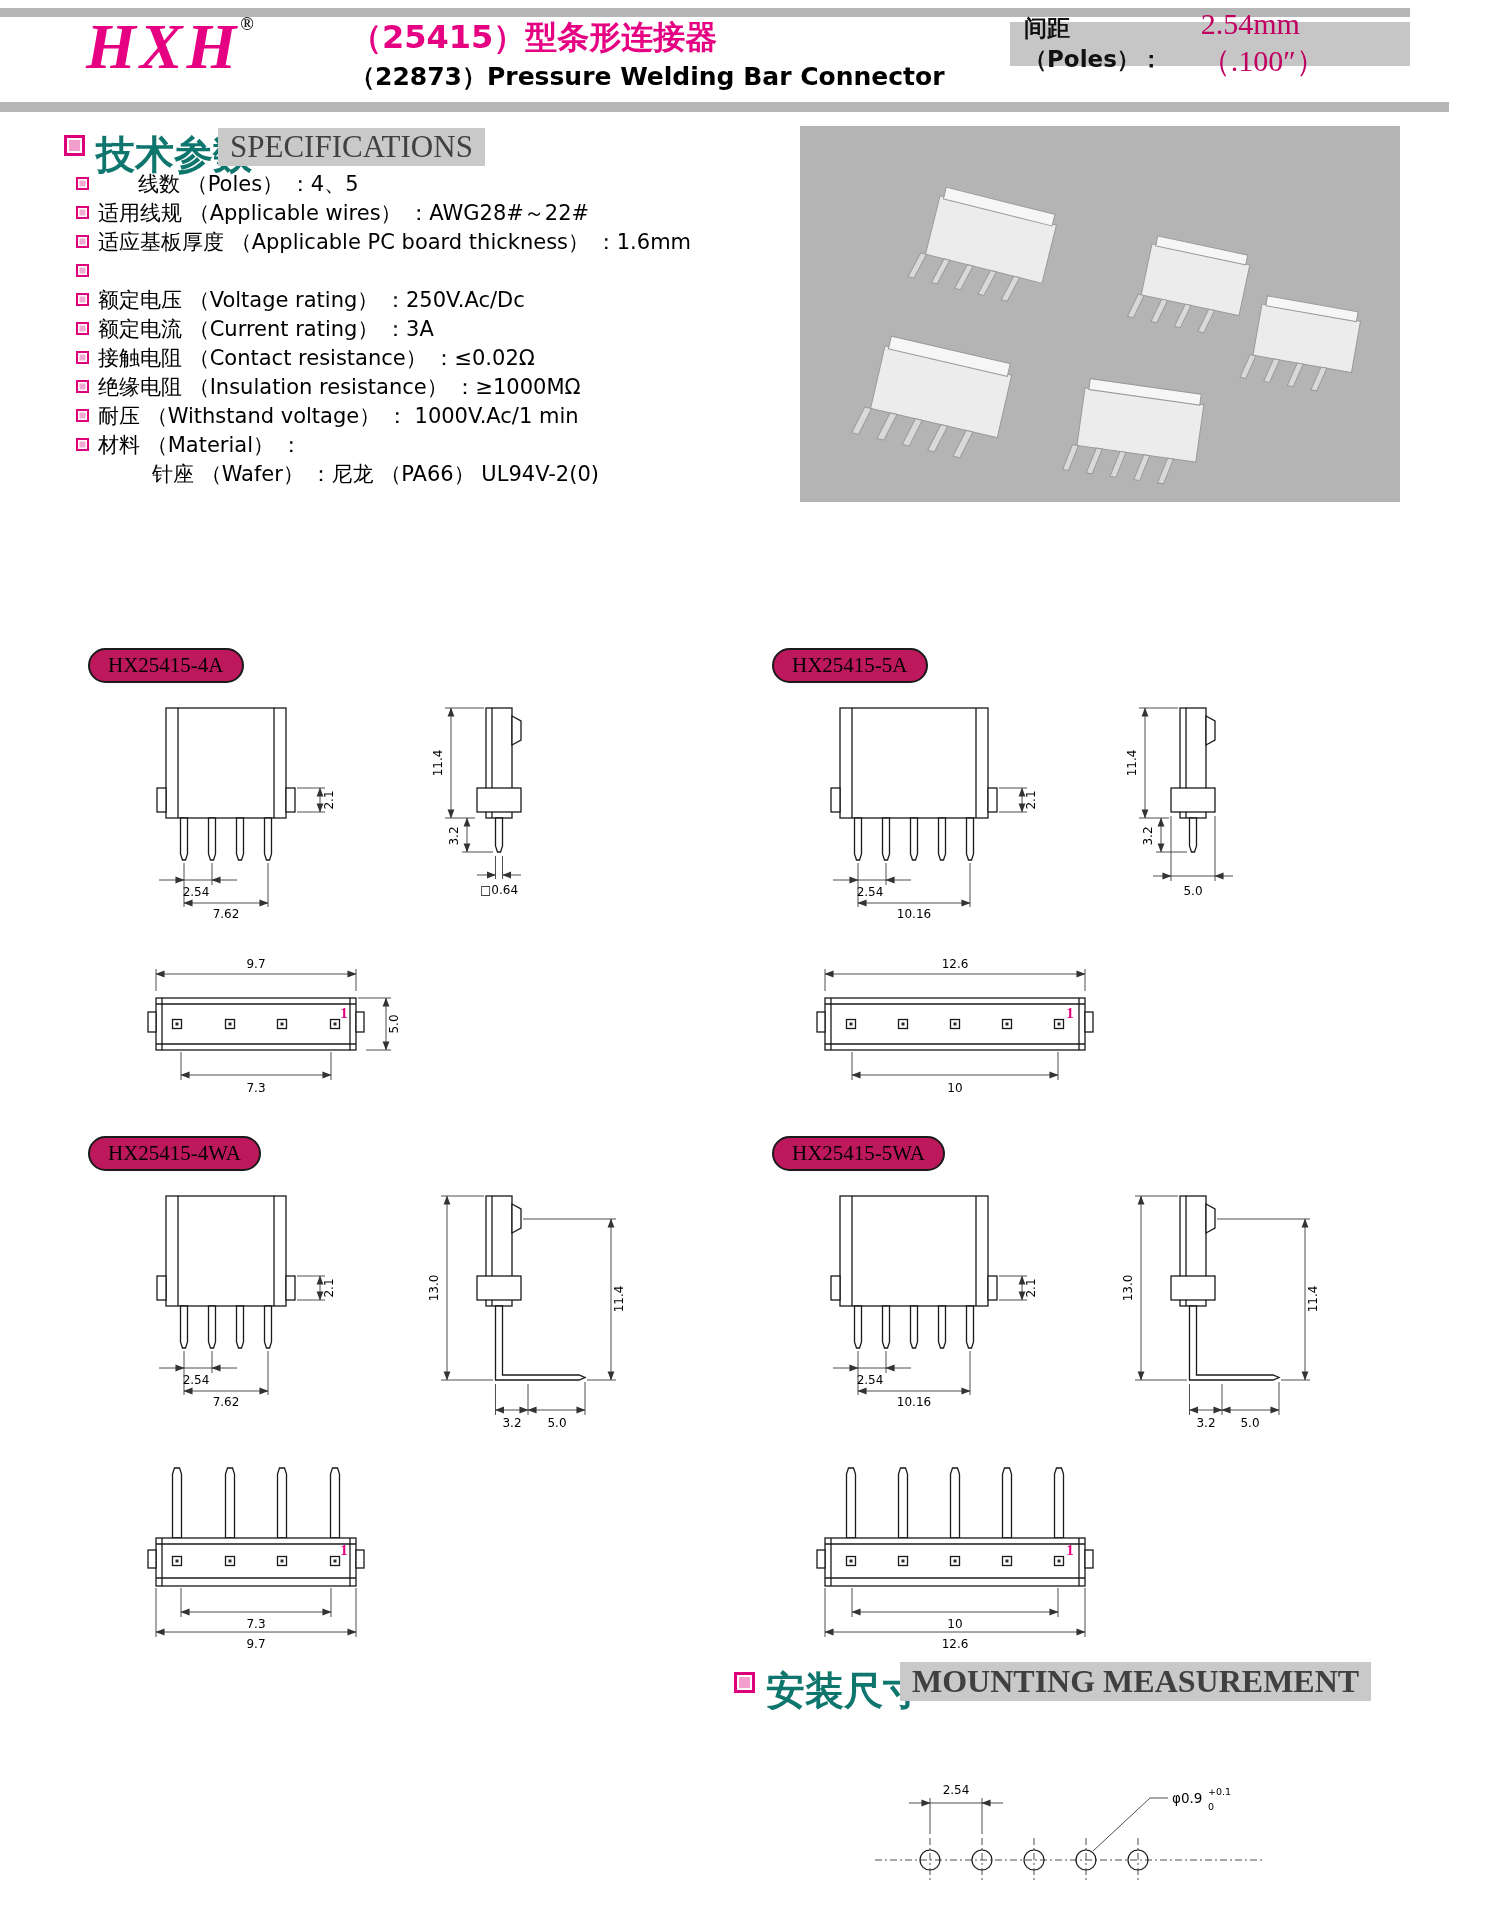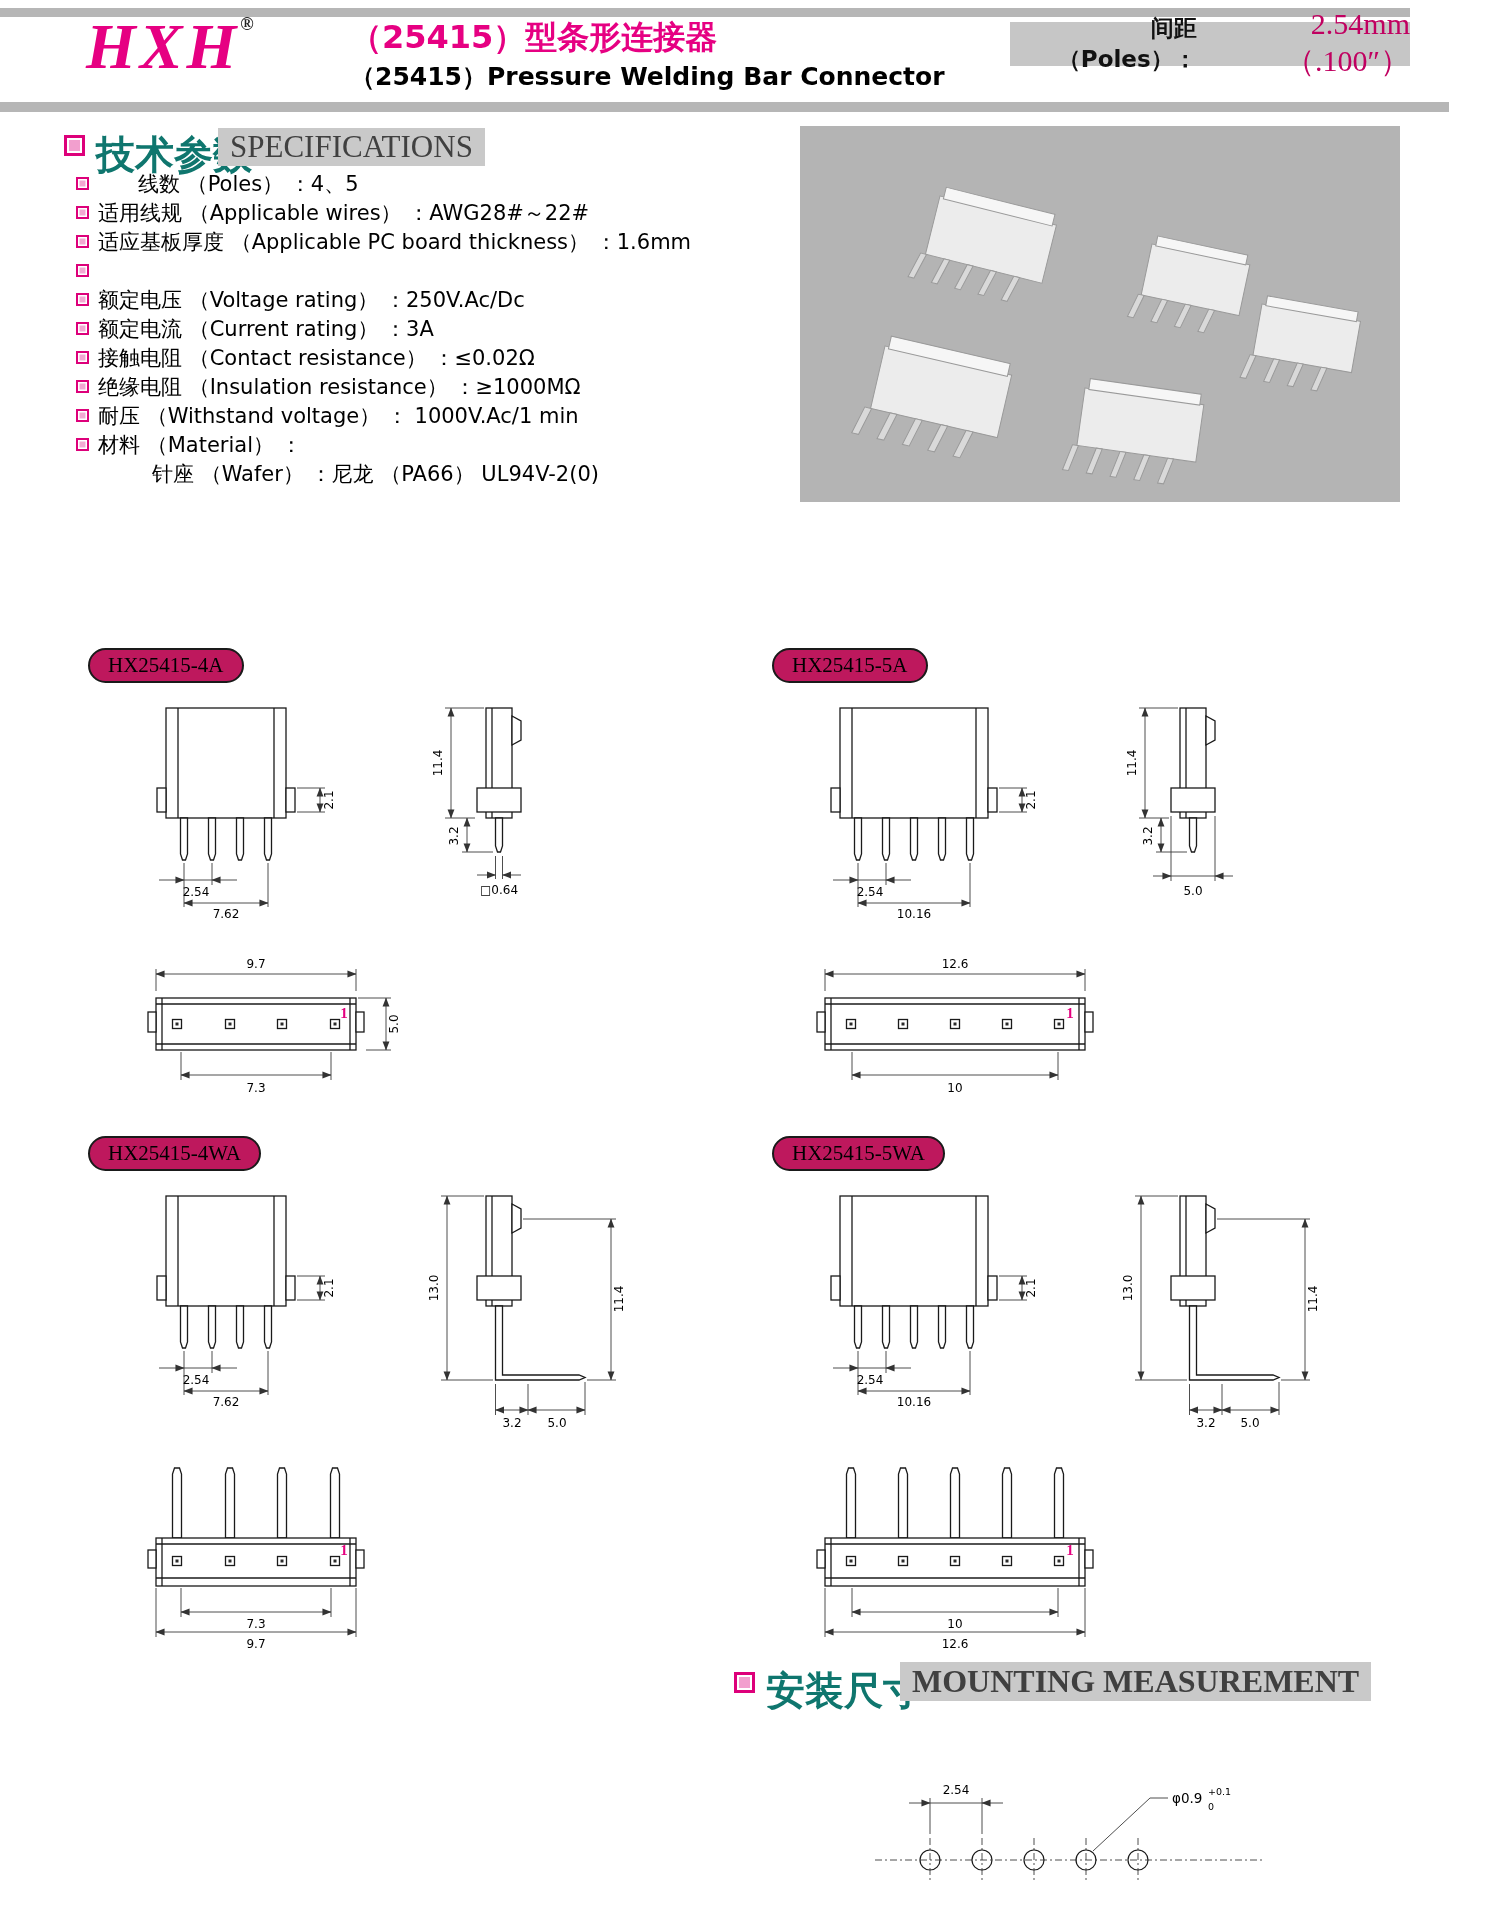--- a/index.html
+++ b/index.html
@@ -1,17 +1,17 @@
 <!DOCTYPE html>
 <html><head>
 <meta charset="utf-8">
 <style>
   html,body { margin:0; padding:0; background:#fff; }
   .page { position:relative; width:1449px; height:1929px; background:#fff;
-          font-family:"DejaVu Sans",sans-serif; overflow:hidden;text-align:right; }
+          font-family:"DejaVu Sans",sans-serif; overflow:hidden; }
   .abs { position:absolute; }
 
   
   .bar { position:absolute; background:#b6b6b6; }
   .logo { position:absolute; left:86px; top:12px; color:#e60082;
           font:italic 900 64px "Liberation Serif",serif; letter-spacing:4px; line-height:1.1; }
   .logo sup { font-size:18px; color:#222; font-style:normal; letter-spacing:0; vertical-align:38px; }
   .title-cn { position:absolute; left:350px; top:16px; color:#e60082; font-weight:bold; font-size:32px; }
   .title-en { position:absolute; left:350px; top:60px; color:#000; font-weight:bold; font-size:25px; }
   .pitch-box { position:absolute; left:1010px; top:22px; width:400px; height:44px; background:#c6c6c6;
@@ -64,21 +64,21 @@
 </svg>
 
 <div class="page">
 
   <div class="bar" style="left:0;top:8px;width:1410px;height:9px;"></div>
   <div class="bar" style="left:0;top:102px;width:1488px;height:10px;"></div>
 
   <div class="logo"><span>HXH</span><sup>®</sup></div>
 
   <div class="title-cn">（25415）型条形连接器</div>
-  <div class="title-en">（25415）Pressure Welding Bar Connector</div>
+  <div class="title-en">（22873）Pressure Welding Bar Connector</div>
 
   <div class="pitch-box">
     <span class="pitch-label">间距（Poles）：</span>
     <span class="pitch-value">2.54mm（.100″）</span>
   </div>
 
   <div class="sq" style="left:64px;top:135px;"></div>
   <div class="cn-heading" style="left:96px;top:128px;">技术参数</div>
   <div class="en-heading" style="left:218px;top:128px;">SPECIFICATIONS</div>
 

